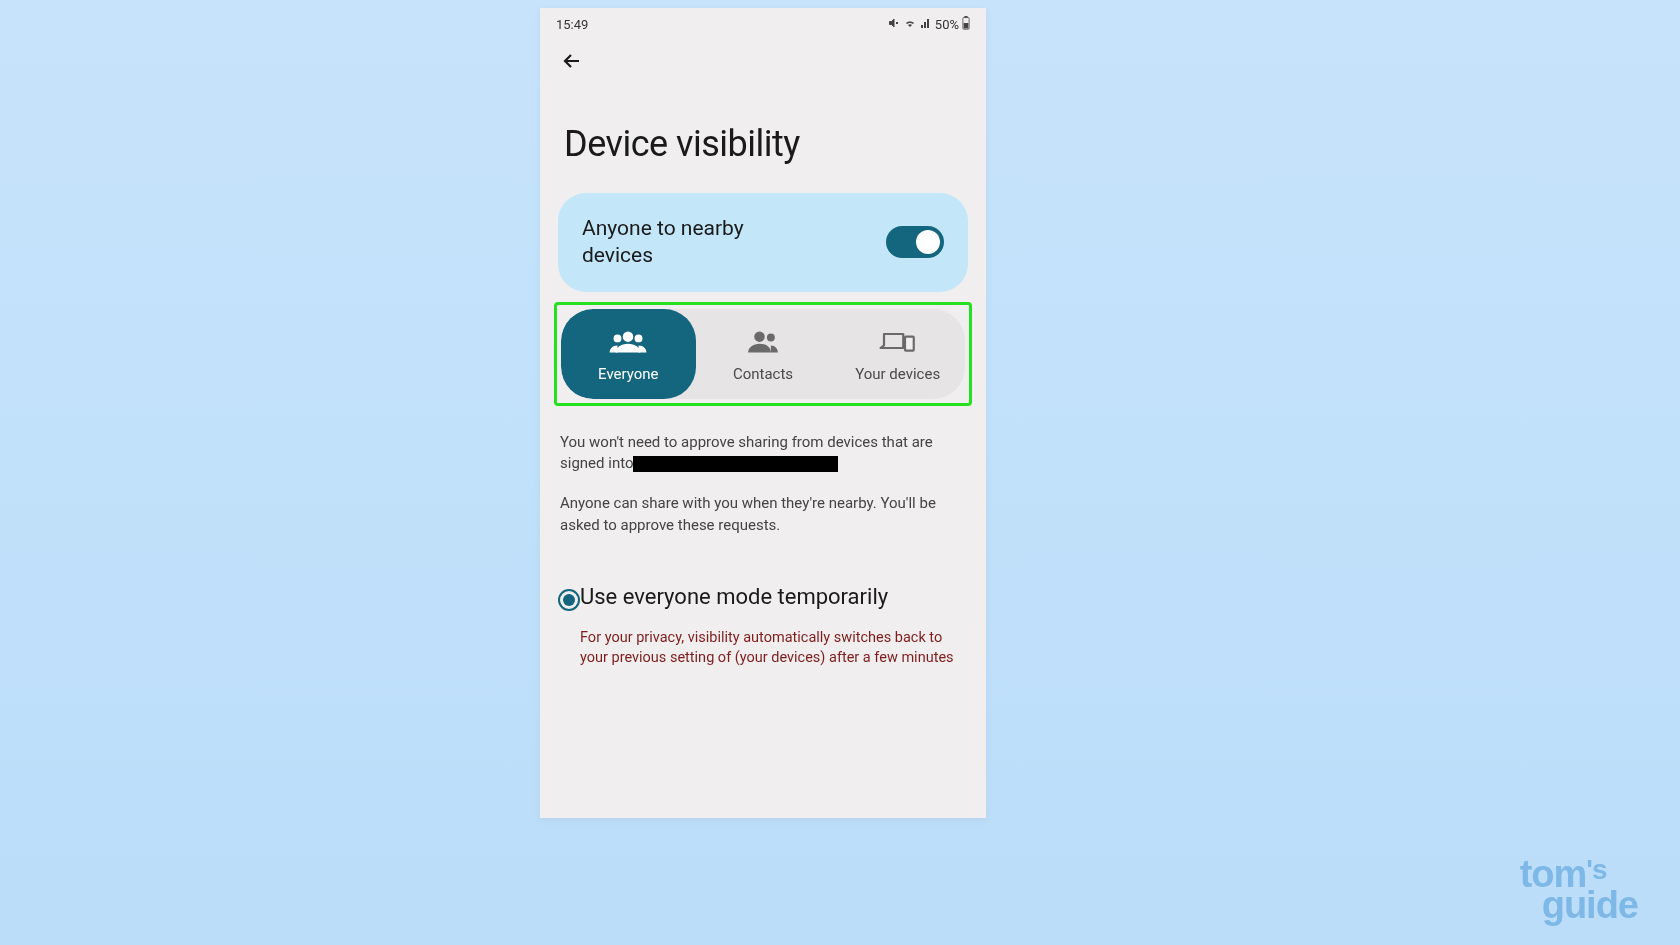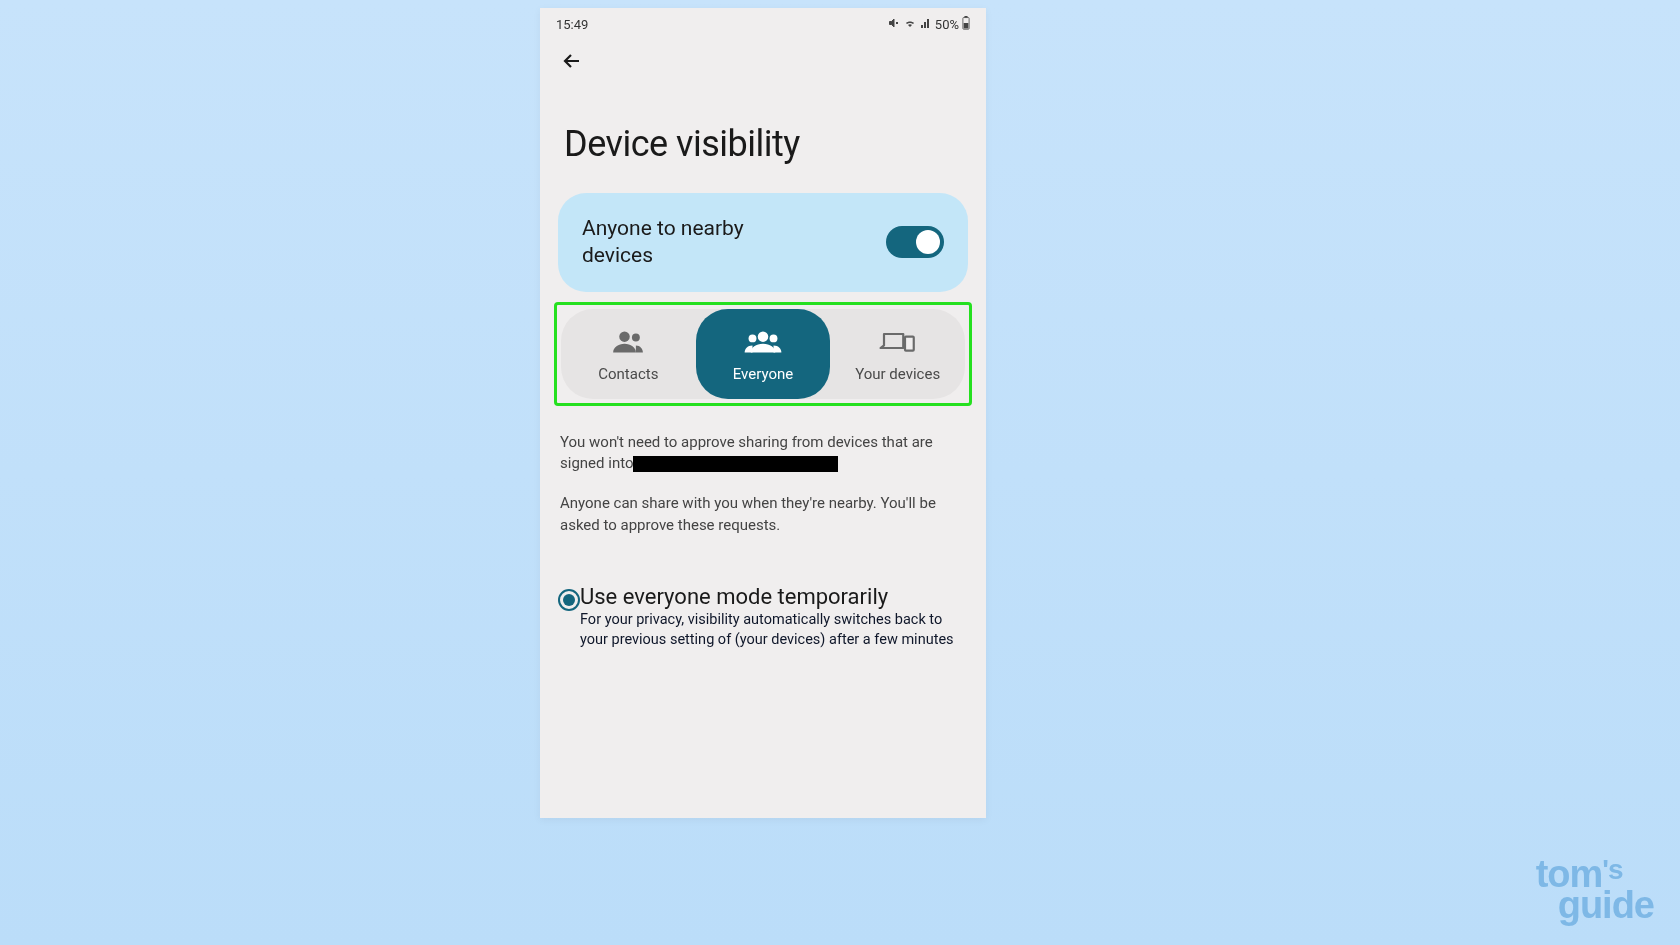--- a/index.html
+++ b/index.html
@@ -160,27 +160,27 @@
     }
     .radio-content { flex: 1; }
     .radio-title {
       font-size: 22px;
       color: #1a1a1a;
       line-height: 1.25;
       font-weight: 400;
     }
     .radio-desc {
       font-size: 14.5px;
-      color: #0f172a;
-      margin-top: 0;
+      color: #7f1d1d;
+      margin-top: 18px;
       line-height: 1.35;
     }
     .watermark {
       position: absolute;
-      right: 26px;
+      right: 42px;
       bottom: 24px;
       color: #7eb8e6;
       font-weight: 800;
       font-size: 38px;
       line-height: 0.82;
       letter-spacing: -1px;
       text-align: left;
       font-family: Arial, sans-serif;
     }
     .watermark .line2 { margin-left: 22px; }
@@ -232,41 +232,41 @@
 
   <div class="toggle-card">
     <div class="toggle-label">Anyone to nearby devices</div>
     <div class="toggle-switch">
       <div class="toggle-knob"></div>
     </div>
   </div>
 
   <div class="segmented-wrapper">
     <div class="segmented">
-      <div class="segment">
-        <svg viewBox="0 0 48 28" fill="#6a6a6a">
-          <circle cx="20" cy="9" r="6"></circle>
-          <circle cx="33" cy="10" r="4.5"></circle>
-          <path d="M7 27c0-6 6-10 13-10s13 4 13 10H7z"></path>
-          <path d="M41 27c0-4-3-8-8-8v8h8z"></path>
-        </svg>
-        <span class="seg-label">Contacts</span>
-      </div>
       <div class="segment active">
         <svg viewBox="0 0 48 28" fill="#fff">
           <circle cx="24" cy="9" r="6"></circle>
           <circle cx="12" cy="11" r="4.5"></circle>
           <circle cx="36" cy="11" r="4.5"></circle>
           <path d="M10 27c0-6 6-10 14-10s14 4 14 10H10z"></path>
           <path d="M3 27c0-4 3-8 9-8v8H3z"></path>
           <path d="M45 27c0-4-3-8-9-8v8h9z"></path>
         </svg>
         <span class="seg-label">Everyone</span>
       </div>
       <div class="segment">
+        <svg viewBox="0 0 48 28" fill="#6a6a6a">
+          <circle cx="20" cy="9" r="6"></circle>
+          <circle cx="33" cy="10" r="4.5"></circle>
+          <path d="M7 27c0-6 6-10 13-10s13 4 13 10H7z"></path>
+          <path d="M41 27c0-4-3-8-8-8v8h8z"></path>
+        </svg>
+        <span class="seg-label">Contacts</span>
+      </div>
+      <div class="segment">
         <svg viewBox="0 0 48 28" fill="none" stroke="#6a6a6a" stroke-width="2.5">
           <path d="M8 6h22v16H4l4-3z" stroke-linejoin="round"></path>
           <rect x="32" y="9" width="10" height="16" rx="1" fill="#f0eeee"></rect>
         </svg>
         <span class="seg-label">Your devices</span>
       </div>
     </div>
   </div>
 
   <div class="description">

